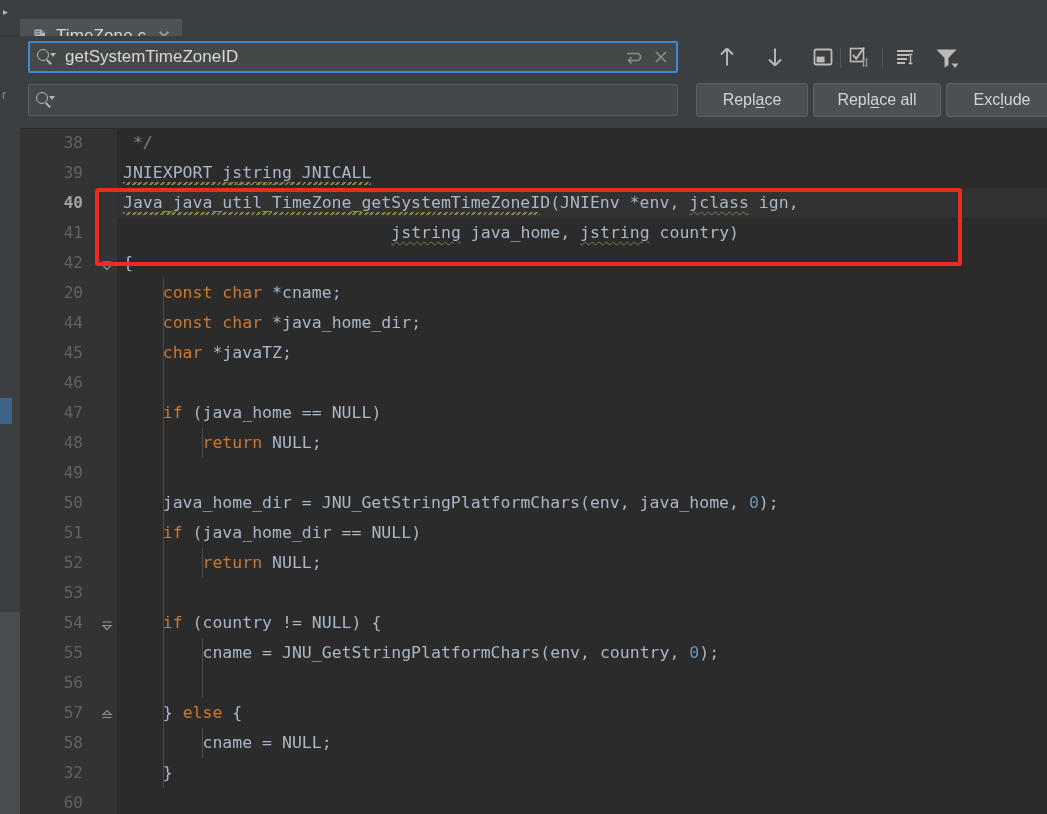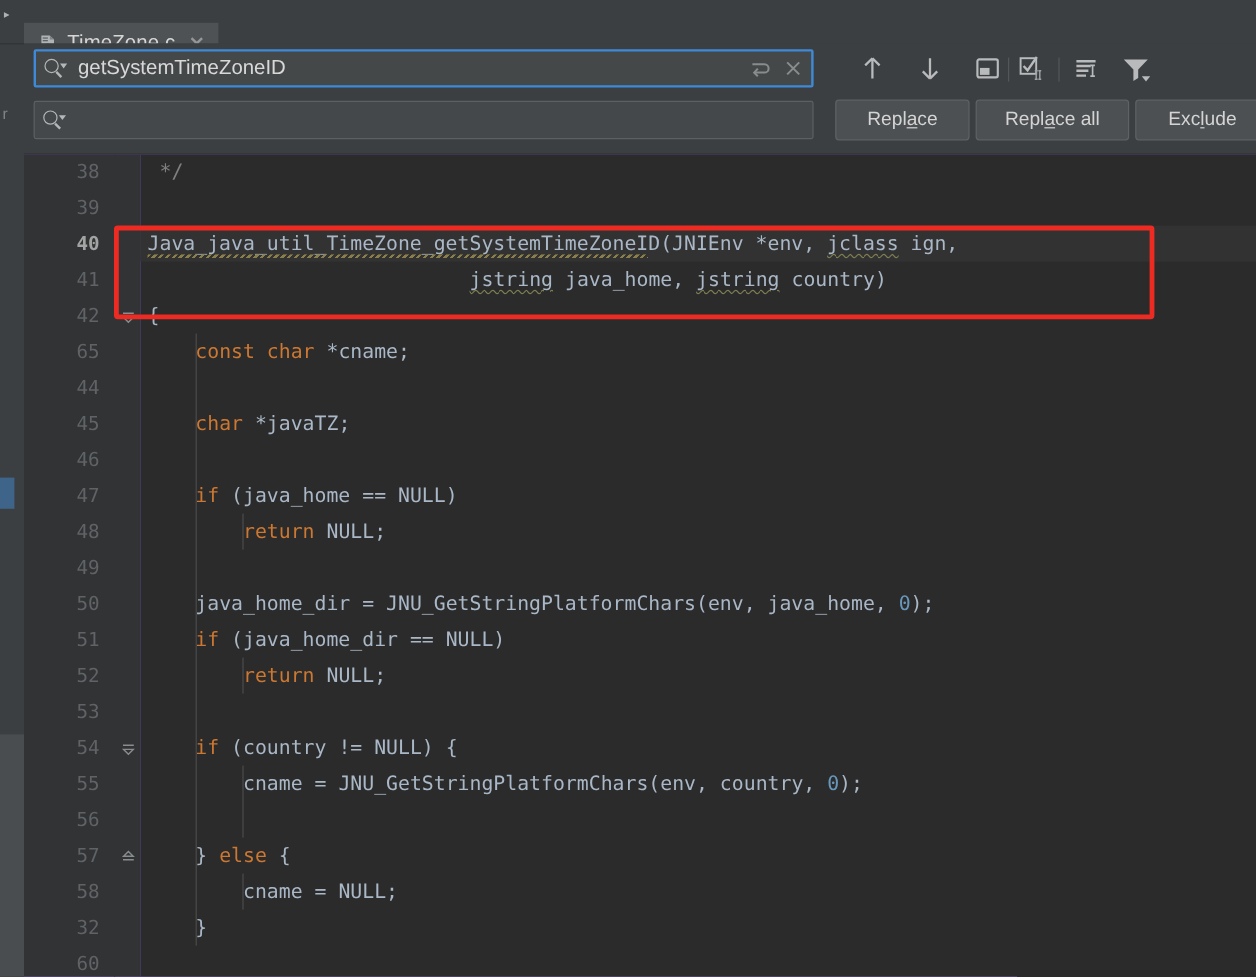--- a/index.html
+++ b/index.html
@@ -478,21 +478,21 @@
         <div class="row current-line" style="top: 59px;">
           <div class="lineno cur">40</div>
         </div>
         <div class="row" style="top: 89px;">
           <div class="lineno">41</div>
         </div>
         <div class="row" style="top: 119px;">
           <div class="lineno">42</div>
         </div>
         <div class="row" style="top: 149px;">
-          <div class="lineno">65</div>
+          <div class="lineno">20</div>
         </div>
         <div class="row" style="top: 179px;">
           <div class="lineno">44</div>
         </div>
         <div class="row" style="top: 209px;">
           <div class="lineno">45</div>
         </div>
         <div class="row" style="top: 239px;">
           <div class="lineno">46</div>
         </div>
@@ -576,33 +576,40 @@
             </svg></div>
         </div>
         <div class="row" style="top: 599px;"></div>
         <div class="row" style="top: 629px;"></div>
         <div class="row" style="top: 659px;"></div>
       </div>
     <div class="codearea" id="codearea">
         <div class="row" style="top: -1px;">
           <div class="code"><span class="cmt"> */</span></div>
         </div>
+        <div class="row" style="top: 29px;">
+          <div class="code"><span class="txt">JNIEXPORT</span><span class="txt"> </span><span class="txt wavy">jstring</span><span class="txt"> </span><span class="txt">JNICALL</span></div>
+          <div style="position: absolute; left: 6px; top: 24px; height: 3px; width: 248px; background: repeating-linear-gradient(135deg, rgb(138, 127, 74) 0px, rgb(138, 127, 74) 2px, transparent 2px, transparent 4px);"></div>
+        </div>
         <div class="row current-line" style="top: 59px;">
           <div class="cl-bg"></div>
           <div class="code"><span class="txt">Java_java_util_TimeZone_getSystemTimeZoneID</span><span class="txt">(</span><span class="txt">JNIEnv</span><span class="txt"> </span><span class="txt">*</span><span class="txt">env</span><span class="txt">,</span><span class="txt"> </span><span class="txt wavy">jclass</span><span class="txt"> </span><span class="txt">ign</span><span class="txt">,</span></div>
           <div style="position: absolute; left: 6px; top: 24px; height: 3px; width: 416.64px; background: repeating-linear-gradient(135deg, rgb(138, 127, 74) 0px, rgb(138, 127, 74) 2px, transparent 2px, transparent 4px);"></div>
         </div>
         <div class="row" style="top: 89px;">
           <div class="code"><span class="txt"> </span><span class="txt"> </span><span class="txt"> </span><span class="txt"> </span><span class="txt"> </span><span class="txt"> </span><span class="txt"> </span><span class="txt"> </span><span class="txt"> </span><span class="txt"> </span><span class="txt"> </span><span class="txt"> </span><span class="txt"> </span><span class="txt"> </span><span class="txt"> </span><span class="txt"> </span><span class="txt"> </span><span class="txt"> </span><span class="txt"> </span><span class="txt"> </span><span class="txt"> </span><span class="txt"> </span><span class="txt"> </span><span class="txt"> </span><span class="txt"> </span><span class="txt"> </span><span class="txt"> </span><span class="txt wavy">jstring</span><span class="txt"> </span><span class="txt">java_home</span><span class="txt">,</span><span class="txt"> </span><span class="txt wavy">jstring</span><span class="txt"> </span><span class="txt">country</span><span class="txt">)</span></div>
         </div>
         <div class="row" style="top: 119px;">
           <div class="code"><span class="txt">{</span></div>
         </div>
         <div class="row" style="top: 149px;">
           <div class="code"><span class="txt"> </span><span class="txt"> </span><span class="txt"> </span><span class="txt"> </span><span class="kw">const</span><span class="txt"> </span><span class="kw">char</span><span class="txt"> </span><span class="txt">*</span><span class="txt">cname</span><span class="txt">;</span></div>
+        </div>
+        <div class="row" style="top: 179px;">
+          <div class="code"><span class="txt"> </span><span class="txt"> </span><span class="txt"> </span><span class="txt"> </span><span class="kw">const</span><span class="txt"> </span><span class="kw">char</span><span class="txt"> </span><span class="txt">*</span><span class="txt">java_home_dir</span><span class="txt">;</span></div>
         </div>
         <div class="row" style="top: 209px;">
           <div class="code"><span class="txt"> </span><span class="txt"> </span><span class="txt"> </span><span class="txt"> </span><span class="kw">char</span><span class="txt"> </span><span class="txt">*</span><span class="txt">javaTZ</span><span class="txt">;</span></div>
         </div>
         <div class="row" style="top: 239px;">
           <div class="code"></div>
         </div>
         <div class="row" style="top: 269px;">
           <div class="code"><span class="txt"> </span><span class="txt"> </span><span class="txt"> </span><span class="txt"> </span><span class="kw">if</span><span class="txt"> </span><span class="txt">(</span><span class="txt">java_home</span><span class="txt"> </span><span class="txt">=</span><span class="txt">=</span><span class="txt"> </span><span class="txt">NULL</span><span class="txt">)</span></div>
         </div>

